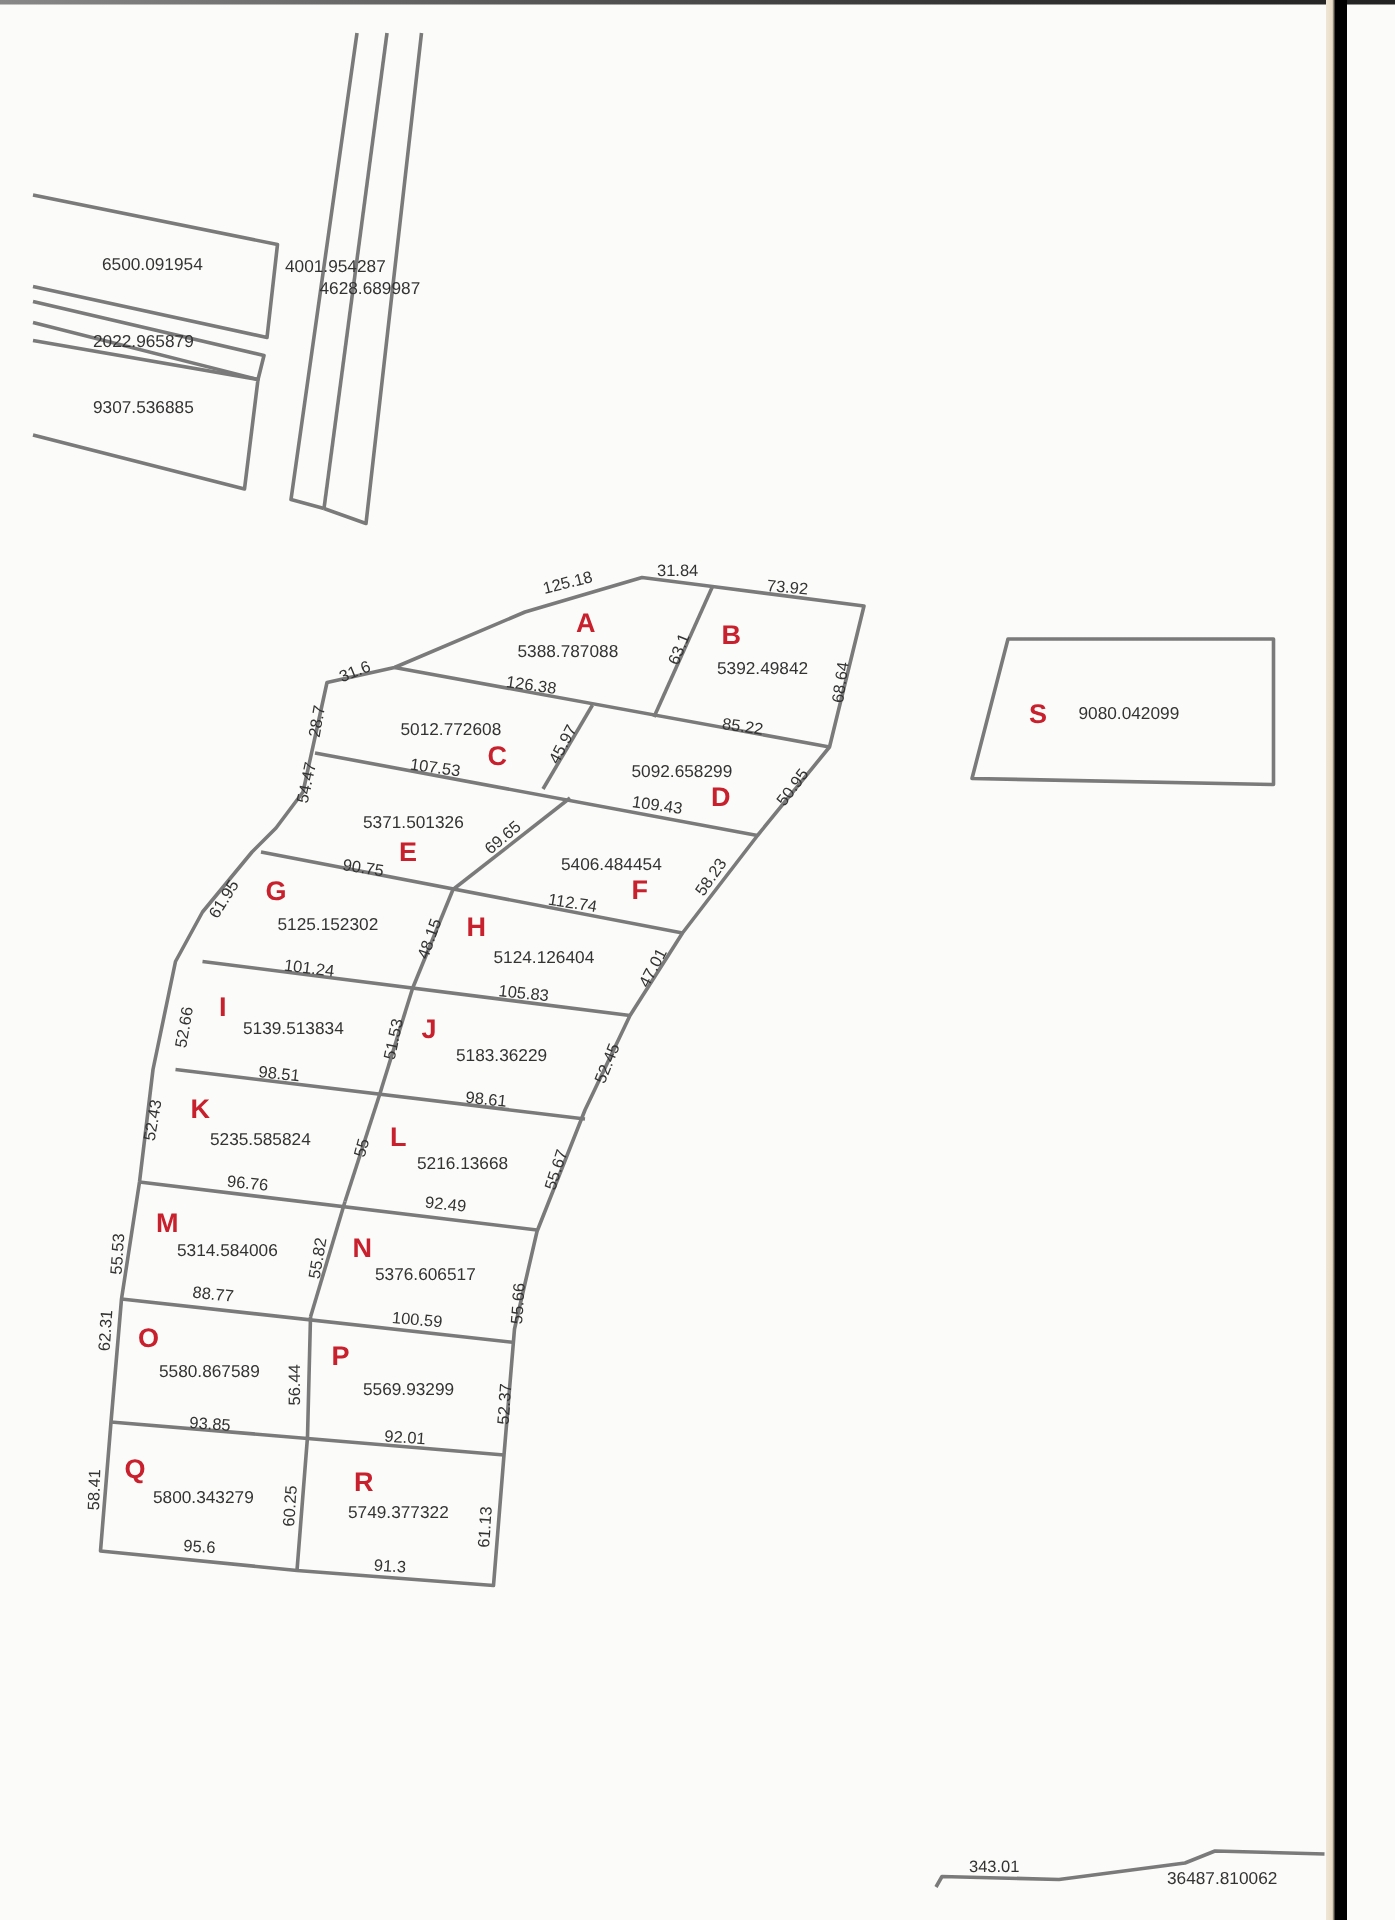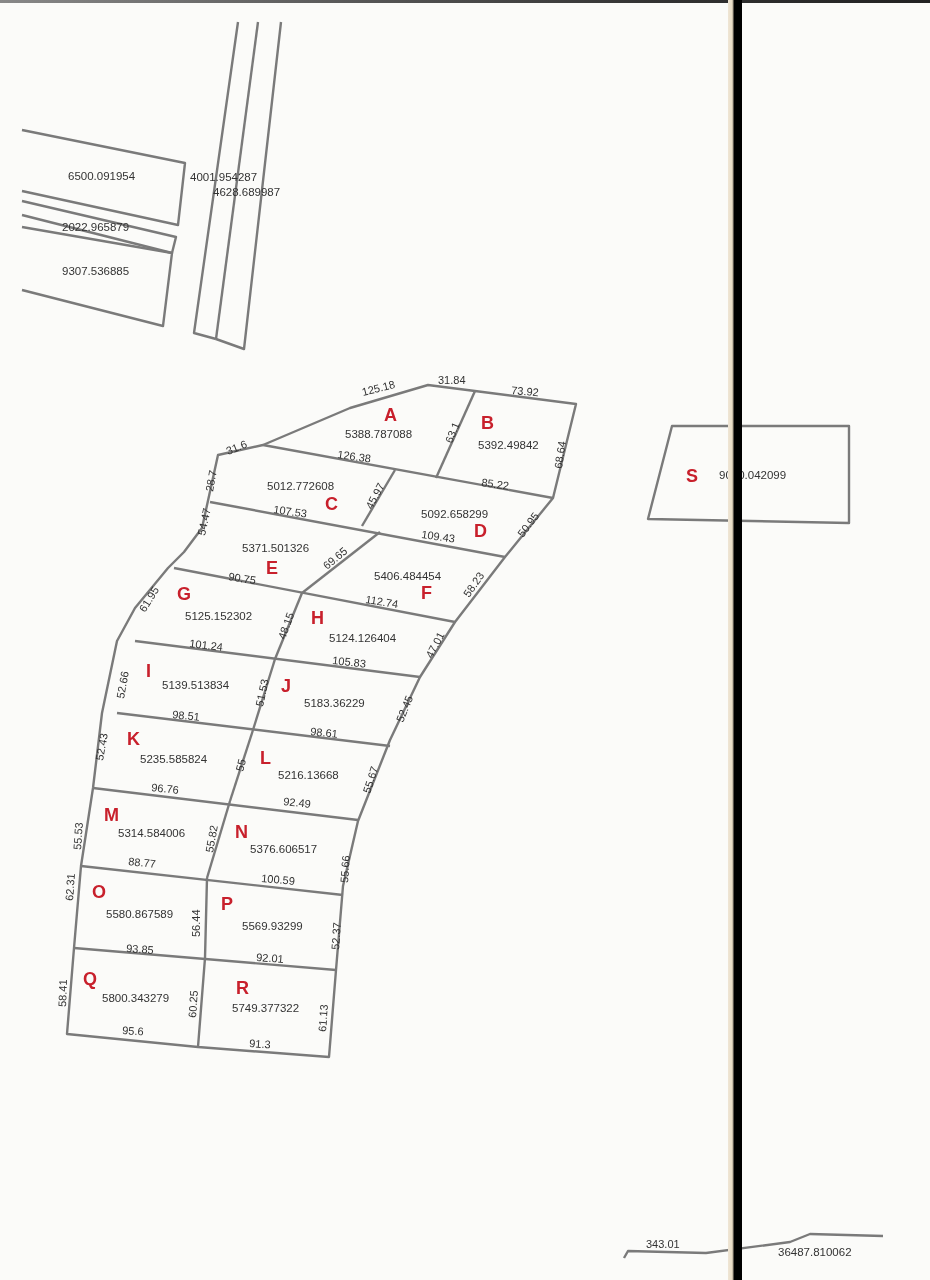--- a/index.html
+++ b/index.html
@@ -1,21 +1,21 @@
 <!DOCTYPE html>
 <html><head>
 <meta charset="utf-8">
 <style>
   html, body { margin:0; padding:0; }
   body {
     width:930px; height:1280px; overflow:hidden;
     background:#fbfbf9; position:relative;
     font-family:"Liberation Sans", sans-serif;
   }
-  .sheet { position:absolute; left:0; top:0; width:742px; height:1280px; }
+  .sheet { position:absolute; left:0; top:0; width:898px; height:1280px; }
   .topstrip { position:absolute; left:0; top:0; width:930px; height:3px; background:linear-gradient(90deg,#888,#555 40%,#333 70%,#222); }
   .rightedge { position:absolute; right:0; top:0; width:14px; height:1280px; background:linear-gradient(90deg,#efe6d6 0%,#e9dcc4 30%,#000 45%,#000 100%); }
   svg { position:absolute; left:0; top:0; }
   .ln { stroke:#7a7a7a; stroke-width:2.4; fill:none; stroke-linejoin:round; }
   .area { font-size:11.5px; fill:#333; }
   .dim { font-size:11px; fill:#333; }
   .lbl { font-size:18px; font-weight:bold; fill:#c8202c; }
 </style>
 </head>
 <body>

